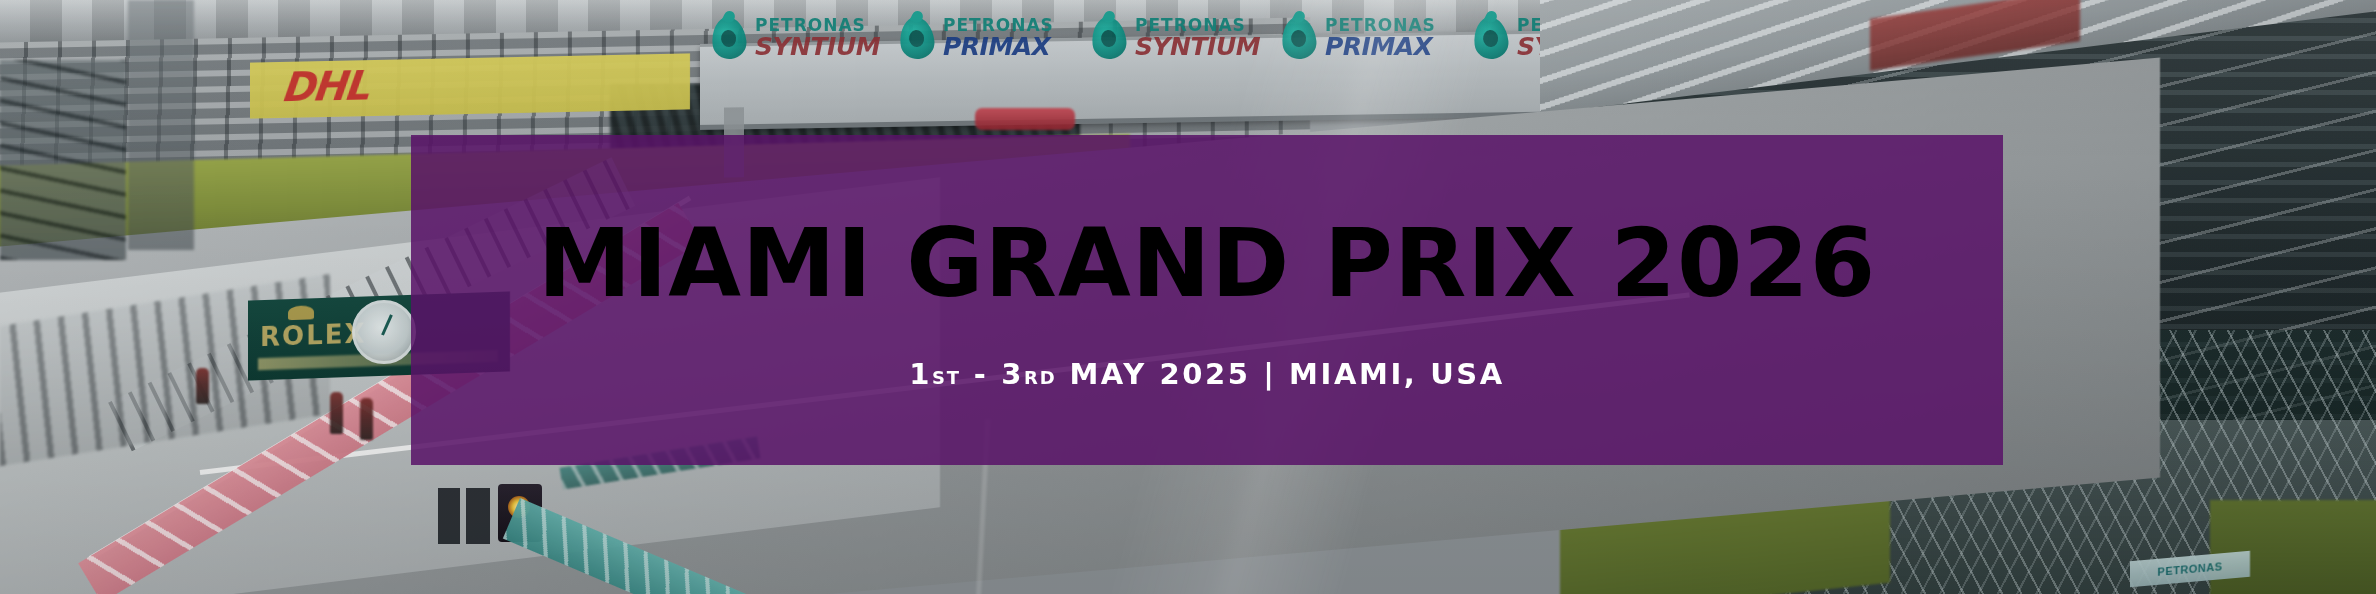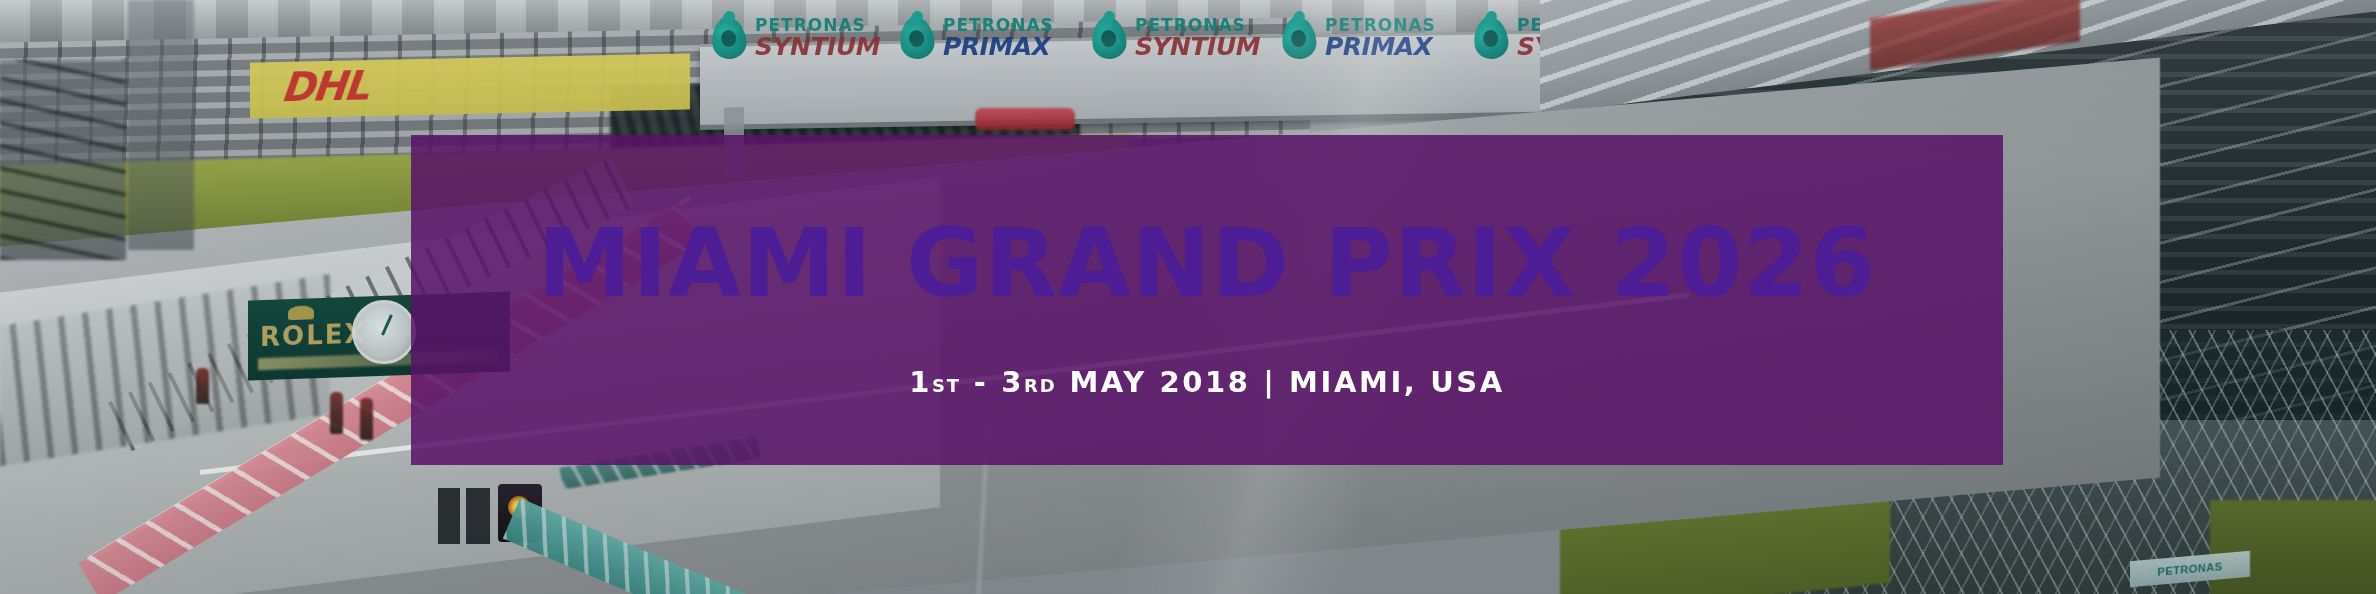--- a/index.html
+++ b/index.html
@@ -553,22 +553,22 @@
     background: rgba(88, 19, 104, 0.86);
     display: flex;
     flex-direction: column;
     align-items: center;
     justify-content: center;
     box-sizing: border-box;
     padding: 0 40px;
   }
 
   .event-title {
-    margin: 16px;
-    color: #4c1d95;
+    margin: 8px;
+    color: #000000;
     font-family: "DejaVu Sans", sans-serif;
     font-weight: 700;
     font-size: 94px;
     line-height: 1.0;
     letter-spacing: 1px;
     text-align: left;
     white-space: nowrap;
   }
 
   .event-subtitle {
@@ -691,17 +691,17 @@
 
   <div class="overlay">
     <h1 class="event-title">MIAMI GRAND PRIX 2026</h1>
 
     <div class="event-subtitle">
       <span class="sub-seg">1</span>
         <sup>ST</sup>
         <span class="sub-seg"> - </span>
         <span class="sub-seg">3</span>
         <sup>RD</sup>
-        <span class="sub-seg"> MAY 2018 | MIAMI, USA</span>
+        <span class="sub-seg"> MAY 2025 | MIAMI, USA</span>
     </div>
   </div>
 
 </div>
 
 </body></html>

